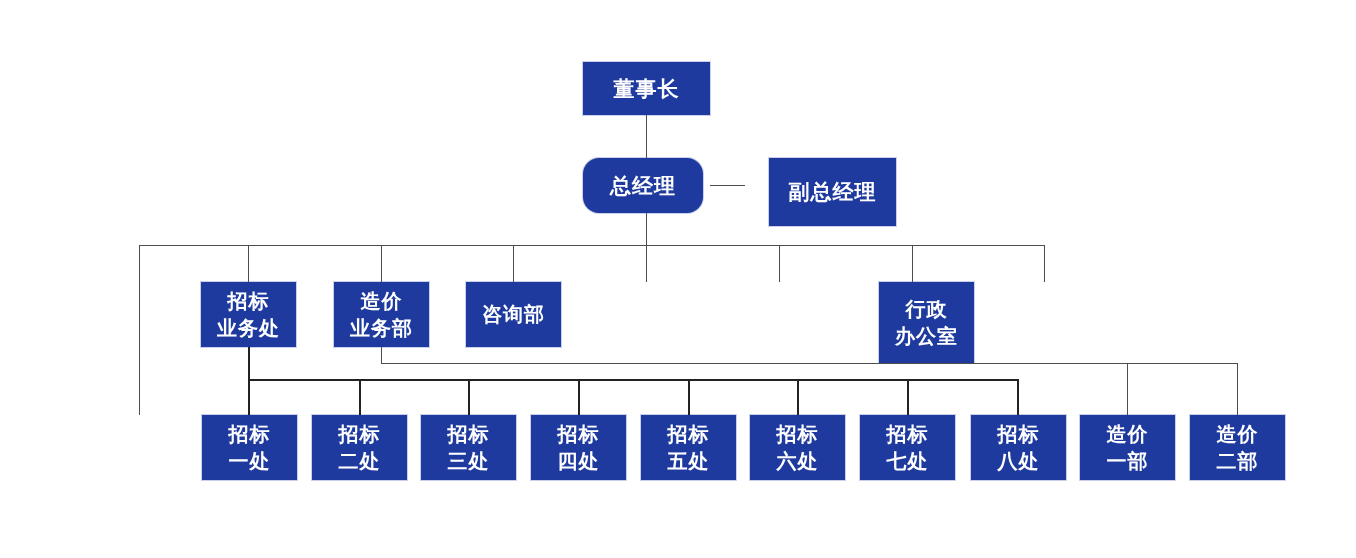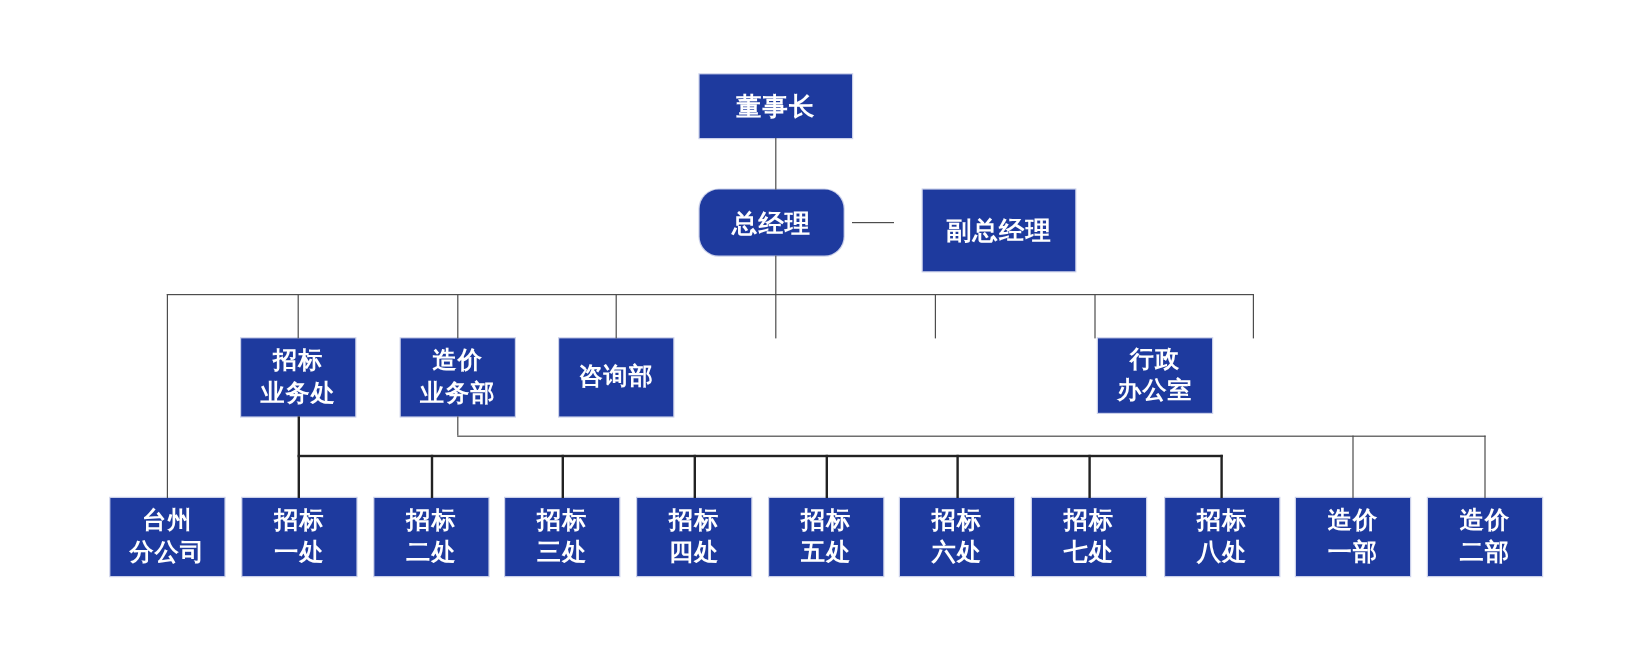--- a/index.html
+++ b/index.html
@@ -62,29 +62,25 @@
     <span>招标</span>
     <span>业务处</span>
   </div>
   <div class="node sm" style="left:334px; top:282px; width:95px; height:65px;">
     <span>造价</span>
     <span>业务部</span>
   </div>
   <div class="node sm" style="left:466px; top:282px; width:95px; height:65px;">
     <span>咨询部</span>
   </div>
-  <div class="node sm" style="left:915px; top:282px; width:95px; height:62px;">
+  <div class="node sm" style="left:879px; top:282px; width:95px; height:81px;">
     <span>行政</span>
     <span>办公室</span>
   </div>
 
-  <div class="node sm" style="left:92px; top:415px; width:95px; height:65px;">
-    <span>台州</span>
-    <span>分公司</span>
-  </div>
   <div class="node sm" style="left:202px; top:415px; width:95px; height:65px;">
     <span>招标</span>
     <span>一处</span>
   </div>
   <div class="node sm" style="left:312px; top:415px; width:95px; height:65px;">
     <span>招标</span>
     <span>二处</span>
   </div>
   <div class="node sm" style="left:421px; top:415px; width:95px; height:65px;">
     <span>招标</span>

